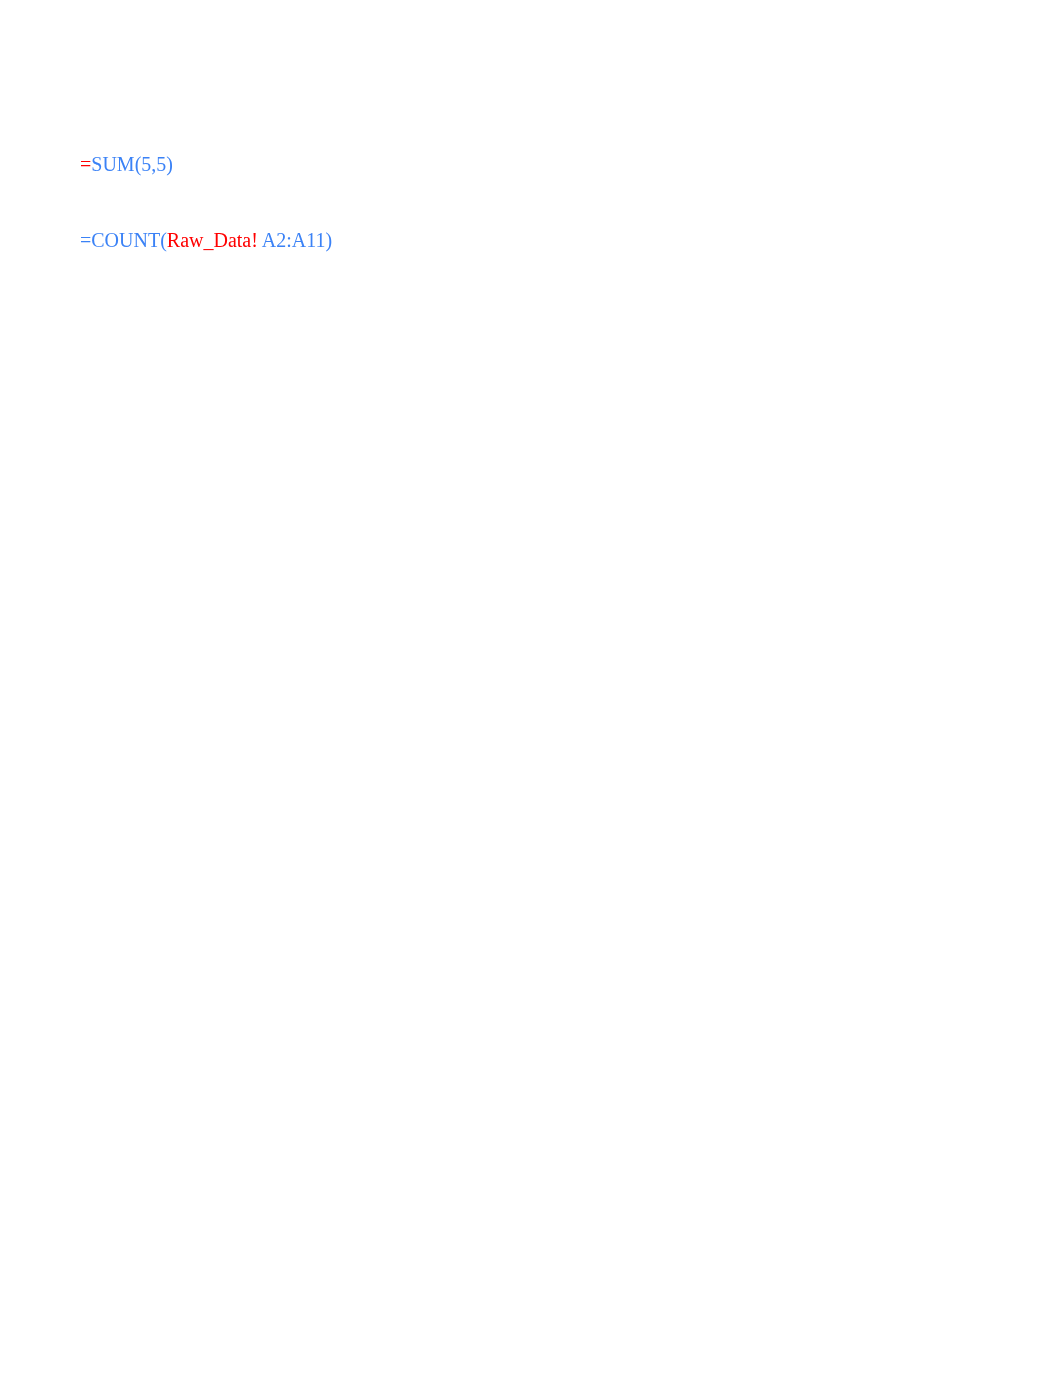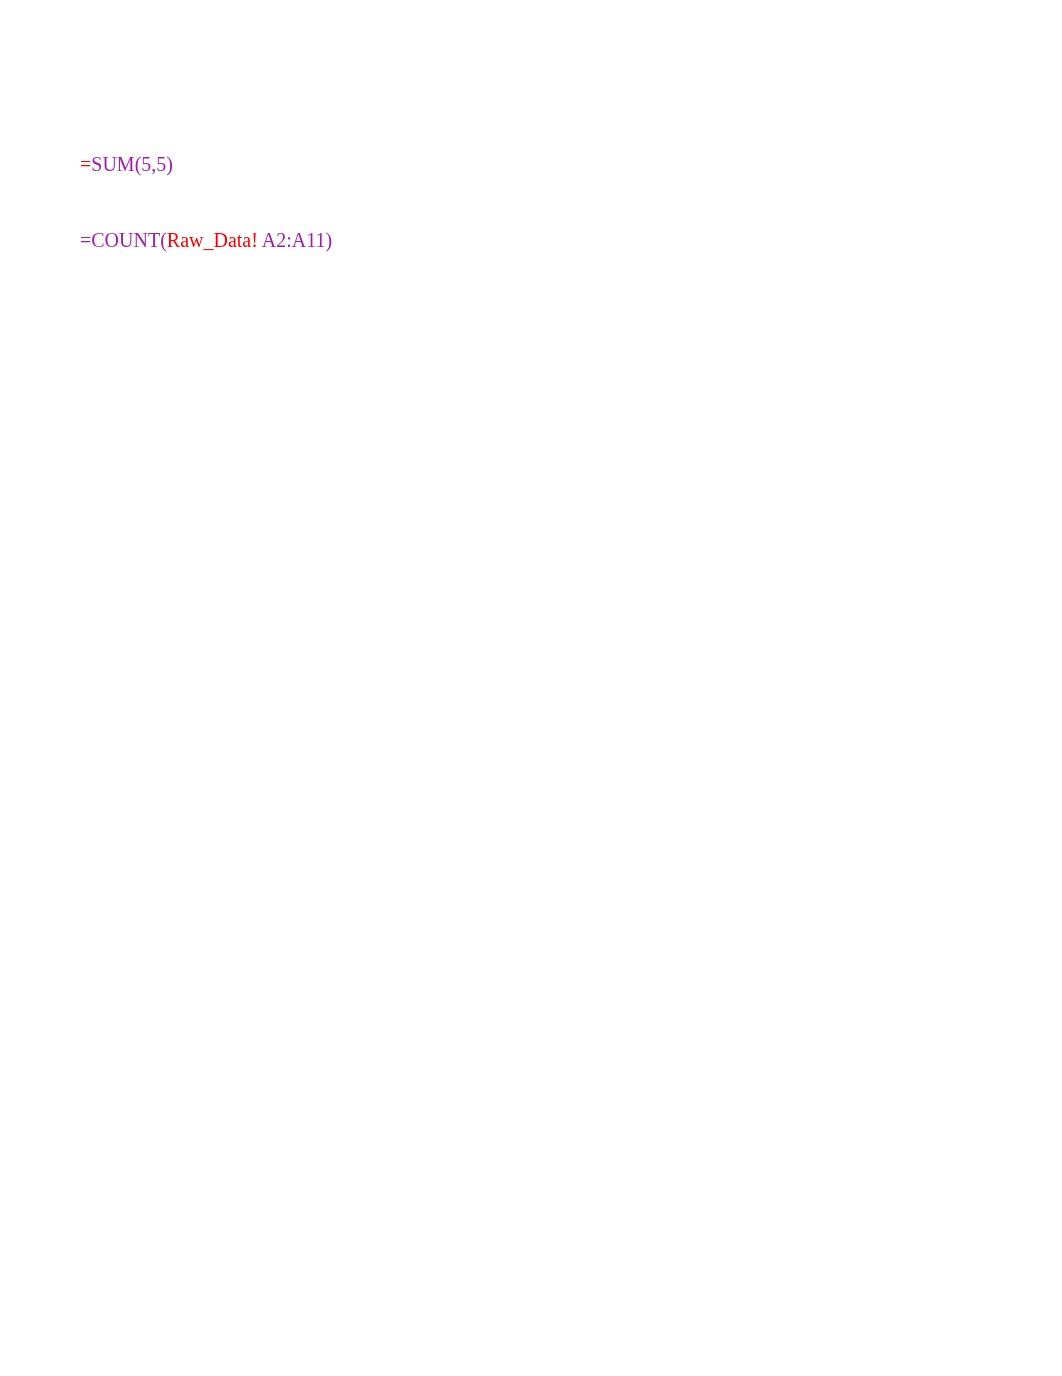--- a/index.html
+++ b/index.html
@@ -18,21 +18,21 @@
       padding-left: 80px;
     }
     .line {
       margin-bottom: 48px;
       line-height: 1.4;
     }
     .red {
       color: #ff0000;
     }
     .black {
-      color: #a21caf;
+      color: #3b82f6;
     }
   </style>
 </head>
 <body>
 
 <div class="line">
   <span class="red">=</span><span class="black">SUM(5,5)</span>
 </div>
 
 <div class="line">

